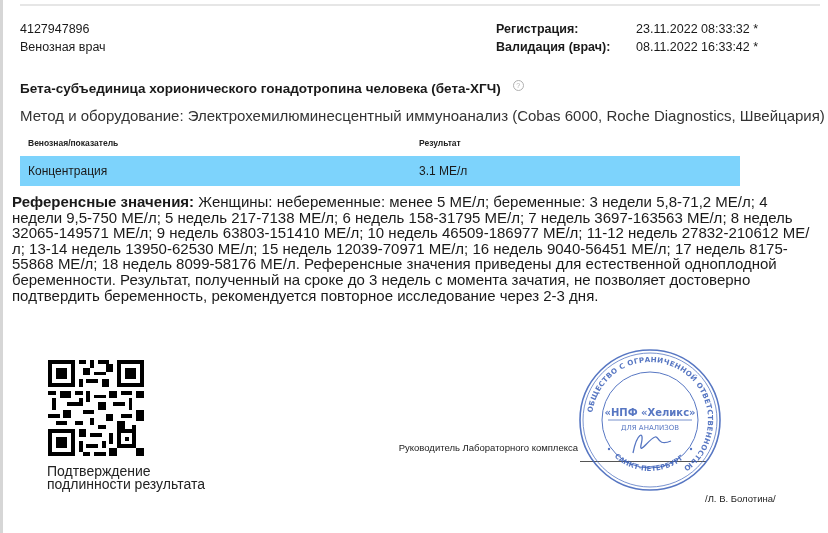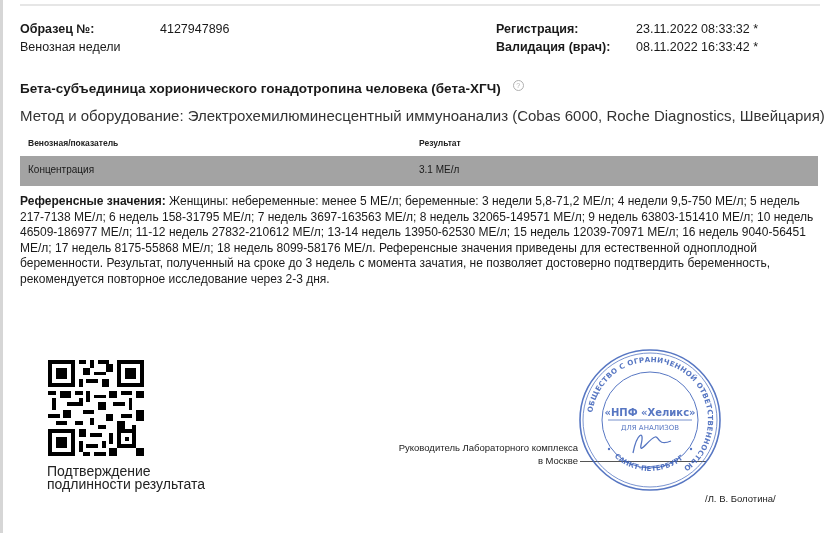--- a/index.html
+++ b/index.html
@@ -76,32 +76,32 @@
       width: 798px;
       font-size: 8.5px;
       font-weight: bold;
       color: #222;
     }
     .table-head .c1 { position: absolute; left: 8px; }
     .table-head .c2 { position: absolute; left: 399px; }
     .table-row {
       position: absolute;
       left: 20px; top: 156px;
-      width: 798px; height: 30px;
-      background: #a3a3a3;
-      font-size: 10px;
+      width: 720px; height: 30px;
+      background: #7dd3fc;
+      font-size: 12px;
     }
     .table-row .c1 { position: absolute; left: 8px; top: 8px; }
     .table-row .c2 { position: absolute; left: 399px; top: 8px; }
 
     .reference {
       position: absolute;
-      left: 20px; top: 194px;
+      left: 12px; top: 194px;
       width: 800px;
-      font-size: 12px;
+      font-size: 15px;
       line-height: 15.6px;
       color: #1a1a1a;
     }
     .reference b { font-weight: bold; }
 
     .qr {
       position: absolute;
       left: 48px; top: 360px;
       width: 96px; height: 96px;
     }
@@ -143,25 +143,24 @@
   </style>
 </head>
 <body>
 
 <div class="page">
   <div class="left-edge"></div>
   <div class="top-rule"></div>
 
   <div class="meta meta-left">
     <div class="row">
-      <span class="lbl">Образец №:</span>
       <span>4127947896</span>
     </div>
     <div class="row">
-      <span>Венозная недели</span>
+      <span>Венозная врач</span>
     </div>
   </div>
 
   <div class="meta meta-right">
     <div class="row">
       <span class="lbl">Регистрация:</span>
       <span>23.11.2022 08:33:32 *</span>
     </div>
     <div class="row">
       <span class="lbl">Валидация (врач):</span>
@@ -253,21 +252,20 @@
     </g>
   </svg>
 
   <div class="qr-caption">
     <div>Подтверждение</div>
     <div>подлинности результата</div>
   </div>
 
   <div class="signer-role">
     <div>Руководитель Лабораторного комплекса</div>
-    <div>в Москве</div>
   </div>
   <div class="sign-line"></div>
   <div class="signer-name">/Л. В. Болотина/</div>
 
   <svg class="stamp" viewBox="0 0 150 150">
     <defs>
       <path id="ringPath" d="M 75,75 m -58,0 a 58,58 0 1,1 116,0 a 58,58 0 1,1 -116,0"></path>
       <path id="bottomPath" d="M 30,100 A 52,52 0 0,0 120,100"></path>
     </defs>
     <g fill="none" stroke="#3a5fb8" opacity="0.85">

